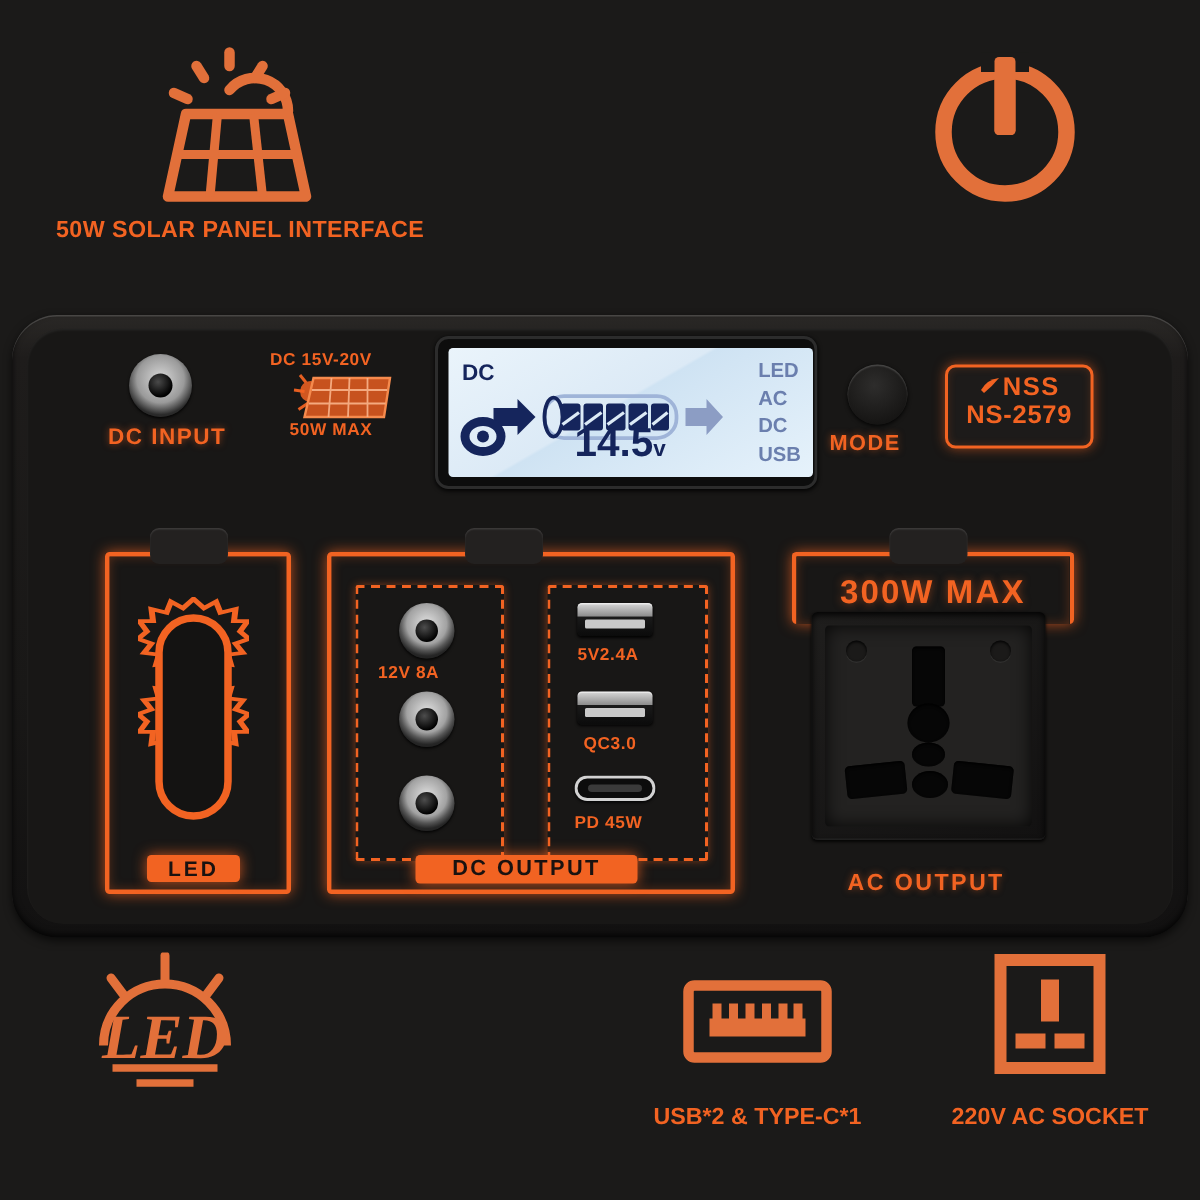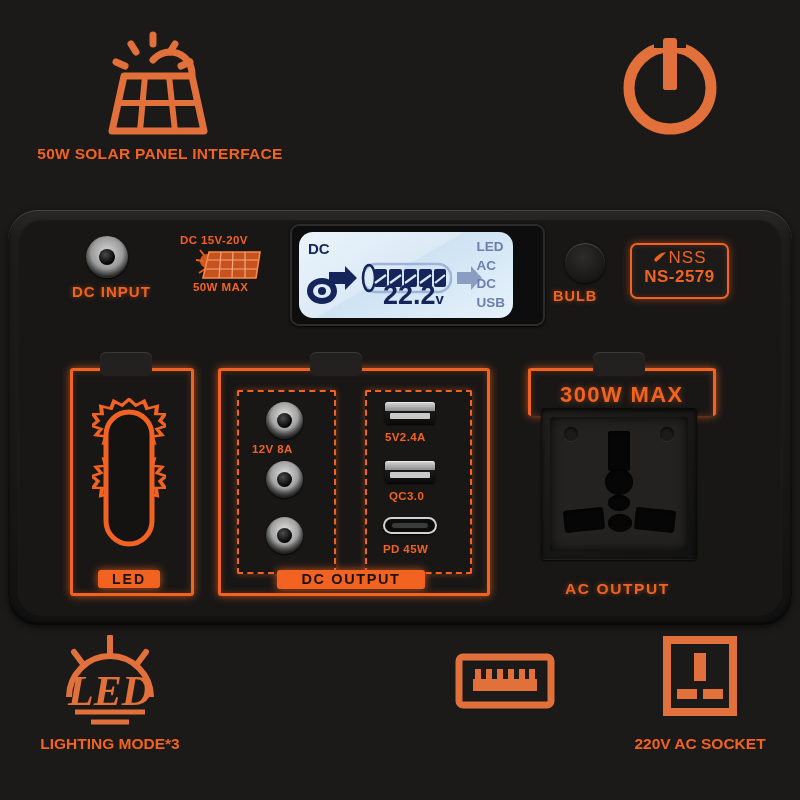--- a/index.html
+++ b/index.html
@@ -36,21 +36,21 @@
     border-radius:50%;background:radial-gradient(circle at 40% 35%,#4a4a4a,#000 70%);}
   #dc-input-label{left:72px;top:283px;font-size:15px;letter-spacing:1px;
     text-shadow:0 0 5px rgba(242,99,34,.55);}
   #dc-range{left:180px;top:234px;font-size:11.5px;font-weight:bold;letter-spacing:.4px;}
   #dc-watt{left:193px;top:281px;font-size:11.5px;font-weight:bold;letter-spacing:.4px;}
   #mini-solar{left:194px;top:246px;}
 
   
   #lcd-bezel{left:290px;top:224px;width:255px;height:102px;border-radius:9px;
     background:#0d0d0d;box-shadow:inset 0 0 0 2px #2c2c2c,0 1px 3px rgba(0,0,0,.9);}
-  #lcd{position:absolute;left:9px;top:8px;width:214px;height:86px;border-radius:14px;
+  #lcd{position:absolute;left:9px;top:8px;width:243px;height:86px;border-radius:3px;
     background:linear-gradient(150deg,#eaf4fb 0%,#dceaf6 45%,#cfe3f3 46%,#e6f2fb 100%);}
   .lcdtxt{position:absolute;color:#15255c;font-weight:bold;}
   #lcd-dc{left:9px;top:8px;font-size:15px;}
   #lcd-side{position:absolute;right:8px;top:6px;text-align:left;line-height:18.5px;}
   #lcd-side div{color:#6b7fae;font-size:13.5px;font-weight:bold;}
   #lcd-volt{left:84px;top:48px;font-size:27px;color:#15255c;font-weight:bold;}
   #lcd-volt span{font-size:15px;}
   #lcd-dot{position:absolute;left:8px;top:46px;width:30px;height:26px;border-radius:50%;
     border:6px solid #15255c;box-sizing:border-box;}
   #lcd-dot::after{content:"";position:absolute;left:5px;top:3px;width:8px;height:8px;
@@ -59,21 +59,21 @@
   
   #power-btn{left:565px;top:243px;width:40px;height:40px;border-radius:50%;
     background:radial-gradient(circle at 45% 35%,#2e2d2c,#161514 75%);
     box-shadow:inset 0 1px 1px rgba(255,255,255,.18),0 1px 3px rgba(0,0,0,.9);}
   #power-label{left:553px;top:288px;font-size:14.5px;letter-spacing:1px;
     text-shadow:0 0 5px rgba(242,99,34,.5);}
   #badge{left:630px;top:243px;width:95px;height:52px;border-radius:7px;
     border:2px solid #f26322;background:#1d1b1a;
     box-shadow:0 0 8px rgba(242,99,34,.55),inset 0 0 6px rgba(242,99,34,.2);}
   #badge-nss{position:absolute;left:0;top:3px;width:100%;text-align:center;
-    font-size:17px;font-weight:normal;letter-spacing:1px;}
+    font-size:17px;font-weight:bold;letter-spacing:1px;}
   #badge-model{position:absolute;left:0;top:22px;width:100%;text-align:center;
     font-size:17px;font-weight:bold;letter-spacing:.5px;}
 
   
   .glow{position:absolute;border:3px solid #f26322;border-radius:3px;
     box-shadow:0 0 9px rgba(242,99,34,.75),inset 0 0 7px rgba(242,99,34,.3);}
   .tab{position:absolute;background:#232120;border-radius:6px;
     box-shadow:inset 0 1px 1px rgba(255,255,255,.12);z-index:4;}
   .glowcap{position:absolute;background:#f26322;border-radius:3px;text-align:center;
     color:#1a1210;font-weight:bold;z-index:5;
@@ -227,26 +227,26 @@
       </svg>
 
       <div id="lcd-side">
         <div>LED</div>
         <div>AC</div>
         <div>DC</div>
         <div>USB</div>
       </div>
 
       <div id="lcd-dot"></div>
-      <div class="lcdtxt" id="lcd-volt"><span style="font-size:27px">22.2</span><span>v</span></div>
+      <div class="lcdtxt" id="lcd-volt"><span style="font-size:27px">14.5</span><span>v</span></div>
     </div>
   </div>
 
   <div class="abs" id="power-btn"></div>
-  <div class="abs olabel" id="power-label">BULB</div>
+  <div class="abs olabel" id="power-label">MODE</div>
   <div class="abs" id="badge">
     <div id="badge-nss">
       <svg width="16" height="13" viewBox="0 0 16 13" style="vertical-align:-1px">
         <path d="M1 9 Q5 2 13 1 Q9 6 3 11 Z" fill="#f26322"></path>
       </svg><span>NSS</span>
     </div>
     <div id="badge-model">NS-2579</div>
   </div>
 
   <div class="glow" id="led-box"></div>
@@ -312,37 +312,37 @@
         <line x1="23" y1="17" x2="32" y2="29"></line>
         <line x1="95" y1="17" x2="86" y2="29"></line>
       </g>
       <path d="M18 62 A41 41 0 0 1 100 62" fill="none" stroke="#e2703a" stroke-width="6"></path>
       <text x="59" y="70" font-family="Liberation Serif, serif" font-size="42" font-weight="bold" font-style="italic" fill="#e2703a" text-anchor="middle">LED</text>
       <g stroke="#e2703a" stroke-width="5" stroke-linecap="butt">
         <line x1="24" y1="77" x2="94" y2="77"></line>
         <line x1="40" y1="87" x2="78" y2="87"></line>
       </g>
     </svg>
-    <div class="flab">LIGHTING MODE*3</div>
   </div>
 
 
   <div class="feat" style="left:405px;width:200px;">
     <svg width="105" height="90" viewBox="0 0 105 90">
       <rect x="6" y="22" width="92" height="48" rx="4" fill="none" stroke="#e2703a" stroke-width="7"></rect>
       <rect x="20" y="44" width="64" height="12" fill="#e2703a"></rect>
       <g fill="#e2703a">
         <rect x="22" y="34" width="6" height="12"></rect>
           <rect x="33" y="34" width="6" height="12"></rect>
         <rect x="44" y="34" width="6" height="12"></rect>
           <rect x="55" y="34" width="6" height="12"></rect>
         <rect x="66" y="34" width="6" height="12"></rect>
           <rect x="76" y="34" width="6" height="12"></rect>
       </g>
     </svg>
+    <div class="flab">USB*2 &amp; TYPE-C*1</div>
   </div>
 
   <div class="feat" style="left:600px;width:200px;">
     <svg width="100" height="90" viewBox="0 0 100 90">
       <rect x="17" y="5" width="66" height="72" fill="none" stroke="#e2703a" stroke-width="8"></rect>
       <rect x="44" y="18" width="12" height="28" fill="#e2703a"></rect>
       <rect x="27" y="54" width="20" height="10" fill="#e2703a"></rect>
       <rect x="53" y="54" width="20" height="10" fill="#e2703a"></rect>
     </svg>
     <div class="flab">220V AC SOCKET</div>

